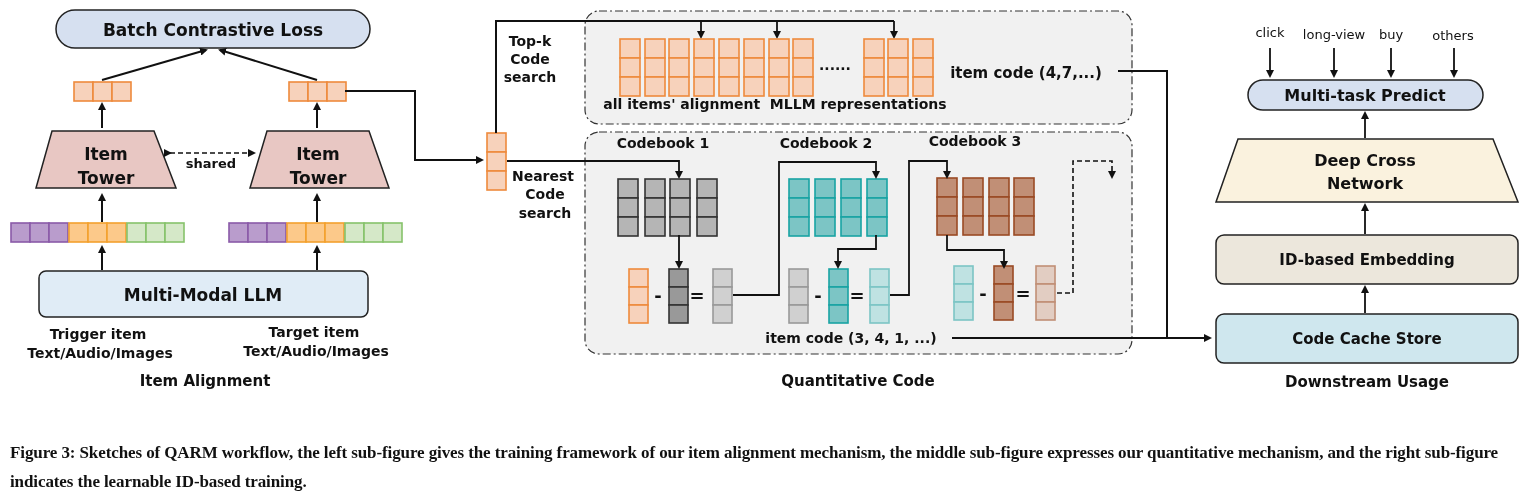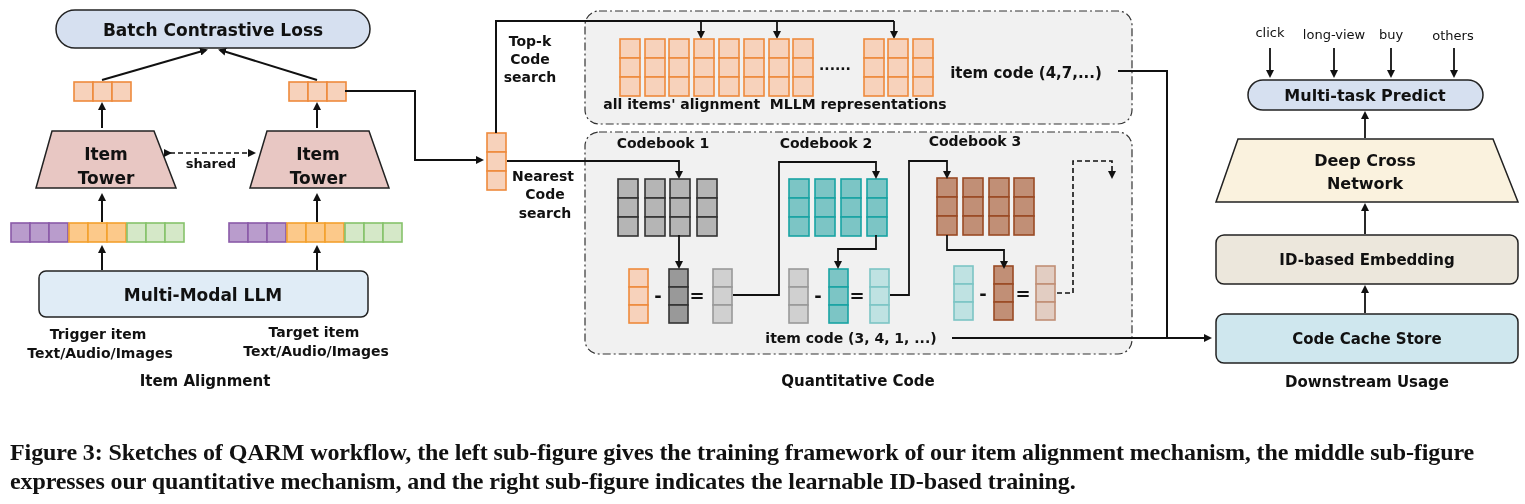--- a/index.html
+++ b/index.html
@@ -1,19 +1,19 @@
 <!DOCTYPE html>
 <html><head>
 <meta charset="utf-8">
 <style>
   html,body{margin:0;padding:0;background:#ffffff;}
   body{width:1525px;height:504px;position:relative;overflow:hidden;font-family:"DejaVu Sans",sans-serif;}
   svg{position:absolute;left:0;top:0;}
   .lbl{font-family:"DejaVu Sans",sans-serif;font-weight:bold;fill:#111;}
-  .cap{position:absolute;left:10px;top:438px;width:1510px;font-family:"Liberation Serif","DejaVu Serif",serif;font-weight:bold;font-size:24px;line-height:29px;color:#111;letter-spacing:-0.1px;}
+  .cap{position:absolute;left:10px;top:438px;width:1510px;font-family:"Liberation Serif","DejaVu Serif",serif;font-weight:bold;font-size:17px;line-height:29px;color:#111;letter-spacing:-0.1px;}
 </style>
 </head>
 <body>
 
 <svg width="1525" height="430" viewBox="0 0 1525 430" xmlns="http://www.w3.org/2000/svg">
   <defs>
     <marker id="arr" markerWidth="8" markerHeight="8" refX="6" refY="4" orient="auto" markerUnits="userSpaceOnUse">
       <path d="M0,0 L8,4 L0,8 z" fill="#111"></path>
     </marker>
   </defs>

